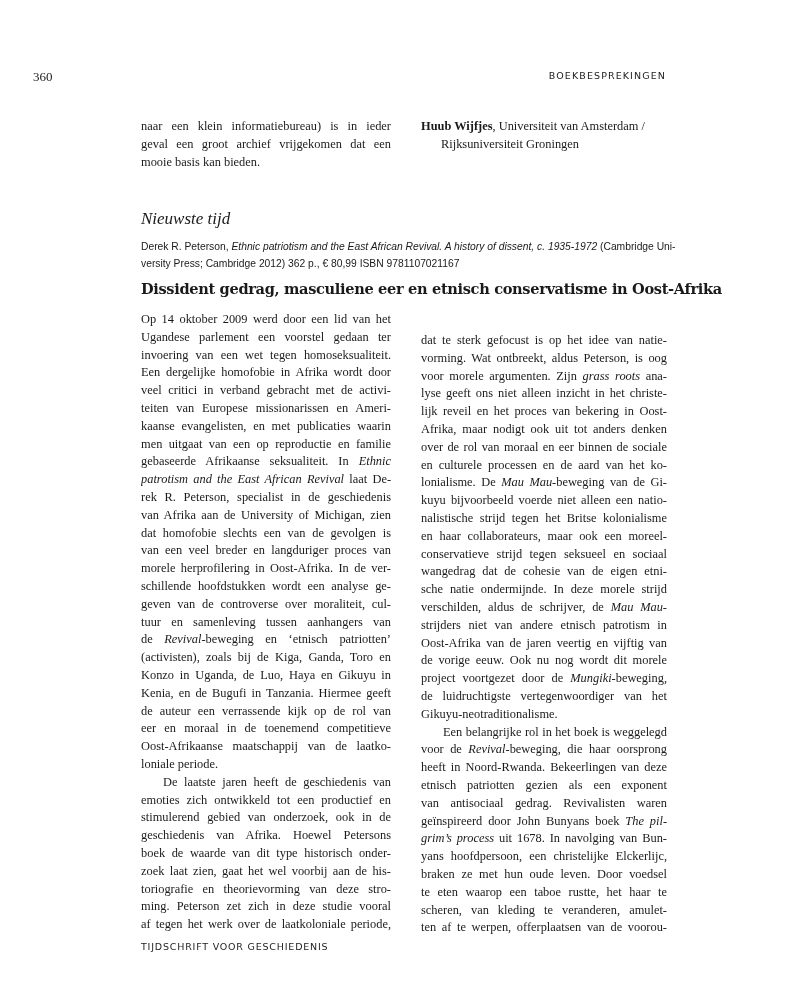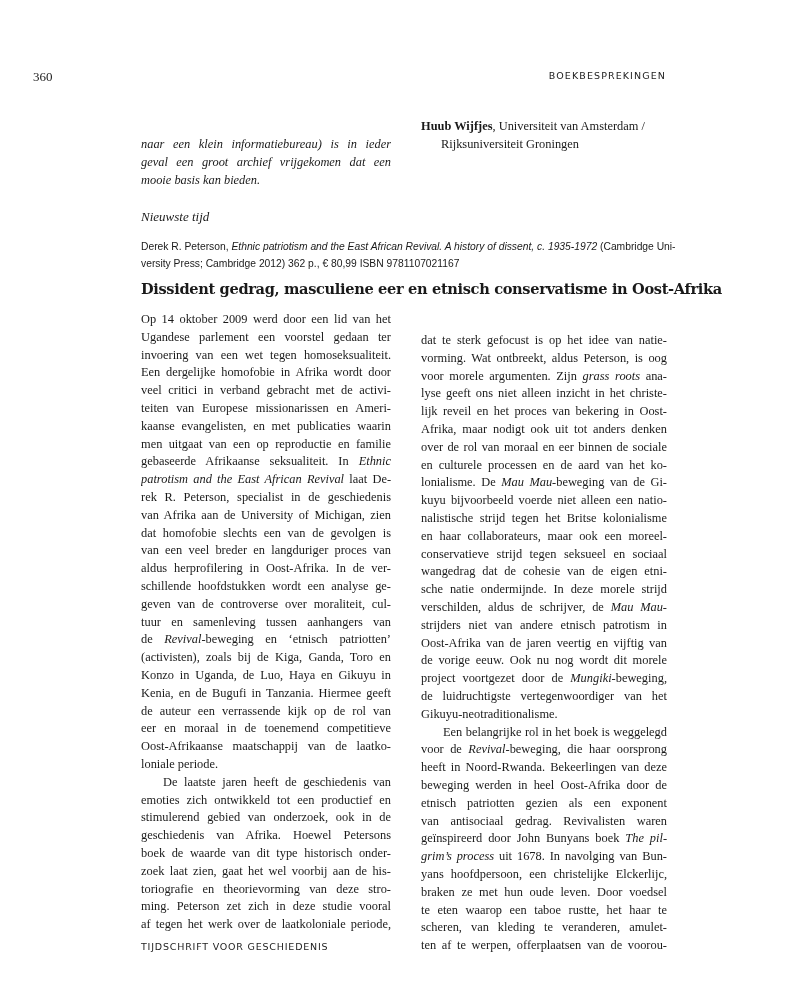--- a/index.html
+++ b/index.html
@@ -7,34 +7,34 @@
          font-family: "DejaVu Serif", "Liberation Serif", serif; color: #1a1a1a; }
   .abs { position: absolute; }
   .pageno { left: 33px; top: 69px; font-family: "Liberation Serif", serif; font-size: 13px; text-align: center; }
   .running { right: 128px; top: 70px; font-family: "DejaVu Sans", sans-serif; font-size: 9.5px; letter-spacing: 1.1px; color: #222; }
   .serif { font-family: "Liberation Serif", serif; font-size: 12.4px; line-height: 17.8px; }
   .colA { left: 141px; width: 250px; }
   .colB { left: 421px; width: 246px; }
   .line { display: block; text-align: justify; text-align-last: justify; white-space: nowrap; overflow: hidden; }
   .line.last { text-align-last: left; }
   .indent { text-indent: 22px; }
-  .section { left: 141px; top: 209px; font-family: "Liberation Serif", serif; font-style: italic; font-size: 13px; }
+  .section { left: 141px; top: 209px; font-family: "Liberation Serif", serif; font-style: italic; font-size: 17px; }
   .biblio { left: 141px; top: 238px; width: 526px; font-family: Liberation Sans, sans-serif; font-size: 10.3px; line-height: 17px; }
   .title { left: 141px; top: 280px; font-family: "DejaVu Serif", serif; font-weight: bold; font-size: 14.6px; letter-spacing: -0.35px; white-space: nowrap; }
   .footer { left: 141px; top: 941px; font-family: "DejaVu Sans", sans-serif; font-size: 9.5px; letter-spacing: 0.8px; color: #222; }
   i { font-style: italic; }
   b { font-weight: bold; }
 </style>
 </head>
 <body>
 
 <div class="abs pageno">360</div>
 <div class="abs running">BOEKBESPREKINGEN</div>
 
-<div class="abs serif colA" style="top:136px;font-style:italic;">
+<div class="abs serif colA" style="top:118px;">
   <span class="line">naar een klein informatiebureau) is in ieder</span>
   <span class="line">geval een groot archief vrijgekomen dat een</span>
   <span class="line last">mooie basis kan bieden.</span>
 </div>
 <div class="abs serif colB" style="top:118px;">
   <span style="display:block;white-space:nowrap;"><b>Huub Wijfjes</b><span>, Universiteit van Amsterdam /</span></span>
   <span style="display:block;margin-left:20px;">Rijksuniversiteit Groningen</span>
 </div>
 
 <div class="abs section">Nieuwste tijd</div>
@@ -54,21 +54,21 @@
     <span class="line">veel critici in verband gebracht met de activi-</span>
     <span class="line">teiten van Europese missionarissen en Ameri-</span>
     <span class="line">kaanse evangelisten, en met publicaties waarin</span>
     <span class="line">men uitgaat van een op reproductie en familie</span>
     <span class="line">gebaseerde Afrikaanse seksualiteit. In <i>Ethnic</i></span>
     <span class="line"><i>patrotism and the East African Revival</i> laat De-</span>
     <span class="line">rek R. Peterson, specialist in de geschiedenis</span>
     <span class="line">van Afrika aan de University of Michigan, zien</span>
     <span class="line">dat homofobie slechts een van de gevolgen is</span>
     <span class="line">van een veel breder en langduriger proces van</span>
-    <span class="line">aldus herprofilering in Oost-Afrika. In de ver-</span>
+    <span class="line">morele herprofilering in Oost-Afrika. In de ver-</span>
     <span class="line">schillende hoofdstukken wordt een analyse ge-</span>
     <span class="line">geven van de controverse over moraliteit, cul-</span>
     <span class="line">tuur en samenleving tussen aanhangers van</span>
     <span class="line">de <i>Revival</i>-beweging en ‘etnisch patriotten’</span>
     <span class="line">(activisten), zoals bij de Kiga, Ganda, Toro en</span>
     <span class="line">Konzo in Uganda, de Luo, Haya en Gikuyu in</span>
     <span class="line">Kenia, en de Bugufi in Tanzania. Hiermee geeft</span>
     <span class="line">de auteur een verrassende kijk op de rol van</span>
     <span class="line">eer en moraal in de toenemend competitieve</span>
     <span class="line">Oost-Afrikaanse maatschappij van de laatko-</span>
@@ -102,21 +102,20 @@
     <span class="line">verschilden, aldus de schrijver, de <i>Mau Mau</i>-</span>
     <span class="line">strijders niet van andere etnisch patrotism in</span>
     <span class="line">Oost-Afrika van de jaren veertig en vijftig van</span>
     <span class="line">de vorige eeuw. Ook nu nog wordt dit morele</span>
     <span class="line">project voortgezet door de <i>Mungiki</i>-beweging,</span>
     <span class="line">de luidruchtigste vertegenwoordiger van het</span>
     <span class="line last">Gikuyu-neotraditionalisme.</span>
     <span class="line indent">Een belangrijke rol in het boek is weggelegd</span>
     <span class="line">voor de <i>Revival</i>-beweging, die haar oorsprong</span>
     <span class="line">heeft in Noord-Rwanda. Bekeerlingen van deze</span>
-    <span class="line">beweging werden in heel Oost-Afrika door de</span>
     <span class="line">etnisch patriotten gezien als een exponent</span>
     <span class="line">van antisociaal gedrag. Revivalisten waren</span>
     <span class="line">geïnspireerd door John Bunyans boek <i>The pil-</i></span>
     <span class="line"><i>grim’s process</i> uit 1678. In navolging van Bun-</span>
     <span class="line">yans hoofdpersoon, een christelijke Elckerlijc,</span>
     <span class="line">braken ze met hun oude leven. Door voedsel</span>
     <span class="line">te eten waarop een taboe rustte, het haar te</span>
     <span class="line">scheren, van kleding te veranderen, amulet-</span>
     <span class="line">ten af te werpen, offerplaatsen van de voorou-</span>
   </div>

